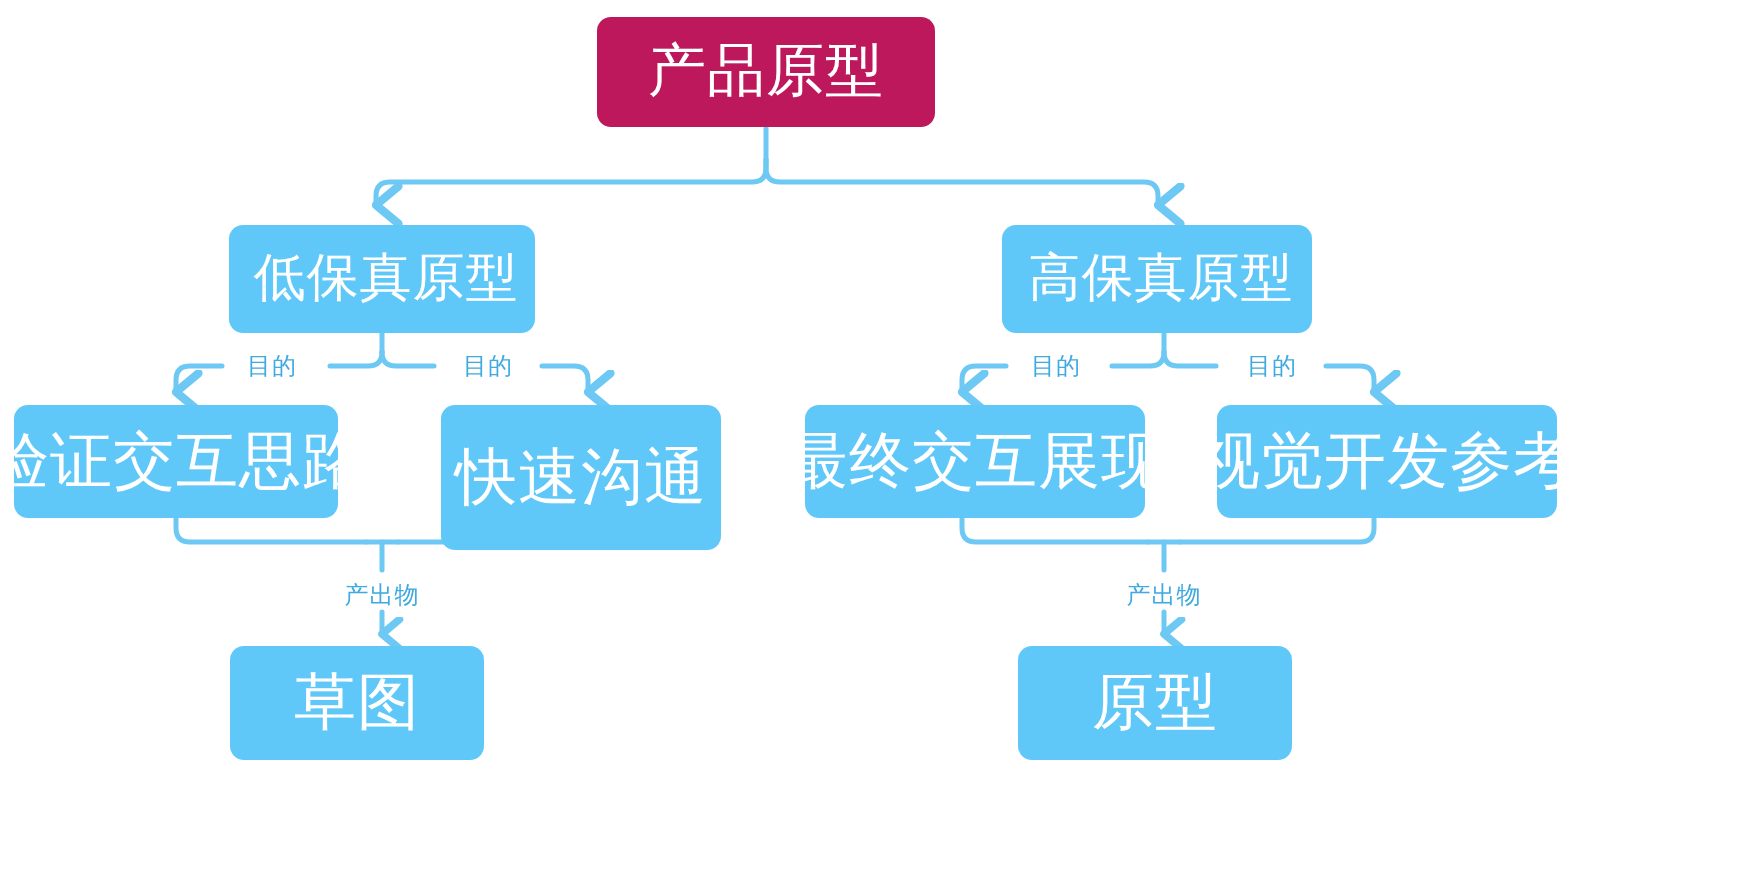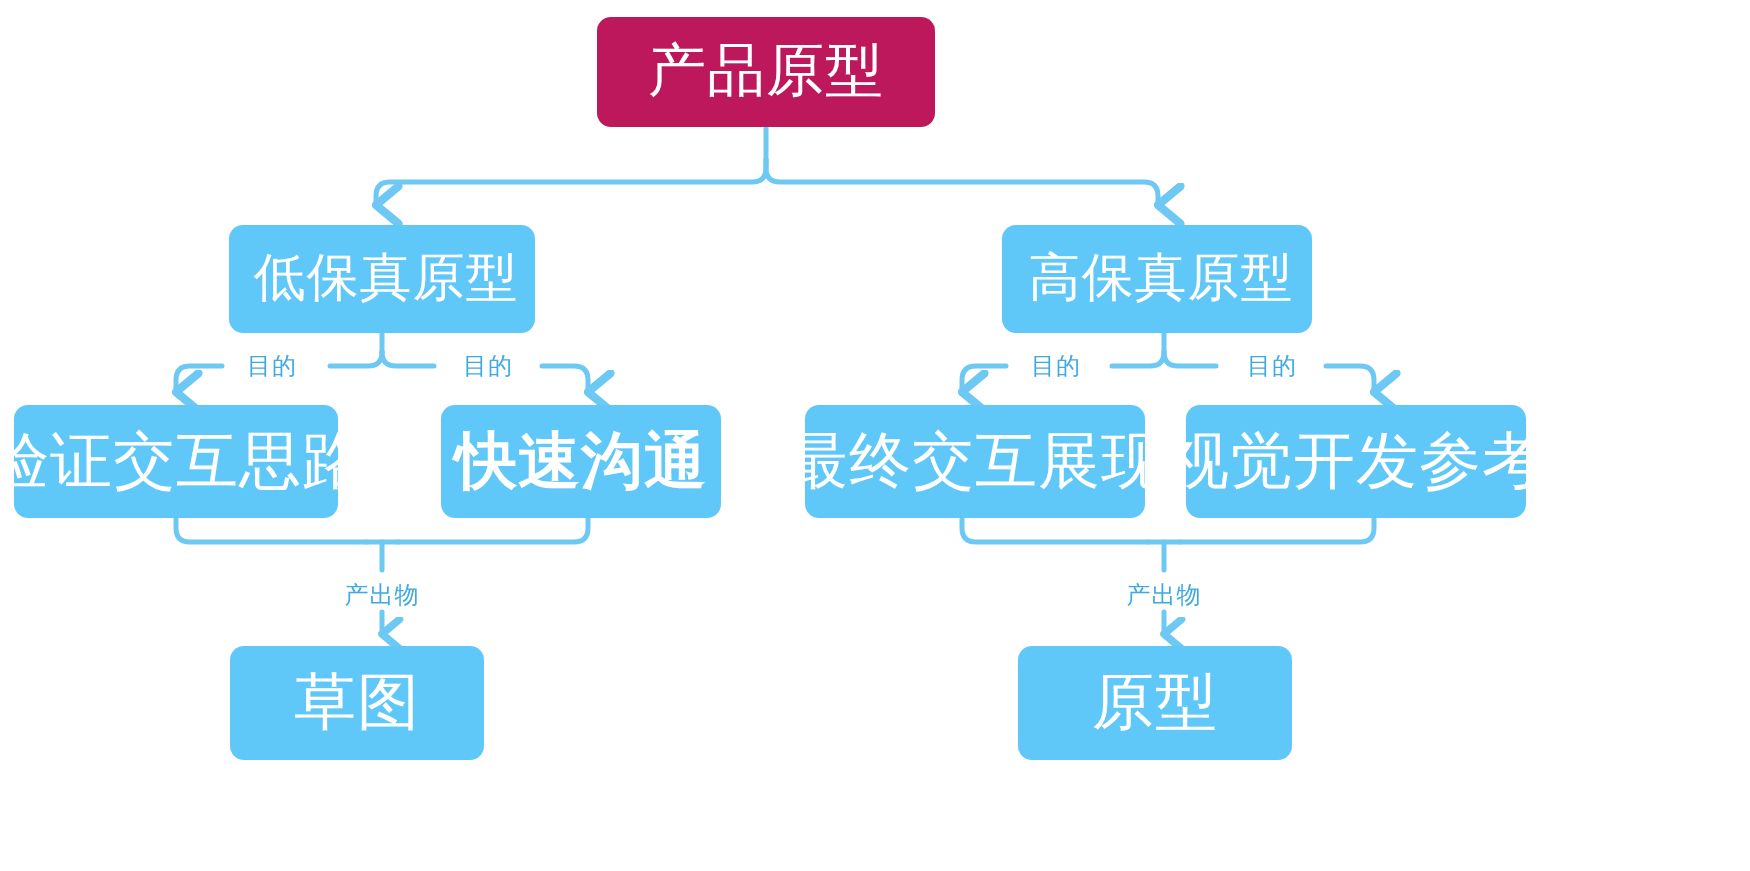--- a/index.html
+++ b/index.html
@@ -133,29 +133,29 @@
     <span>目的</span>
   </div>
   <div class="edge-label" style="left:1230px; top:351px; width:84px;">
     <span>目的</span>
   </div>
 
   <div class="node node-leaf" style="left:14px; top:405px; width:324px; height:113px;">
     <span>验证交互思路</span>
   </div>
 
-  <div class="node node-leaf" style="left:441px; top:405px; width:280px; height:113px;font-weight:bold;">
+  <div class="node node-leaf" style="left:441px; top:405px; width:280px; height:145px;">
     <span>快速沟通</span>
   </div>
 
   <div class="node node-leaf" style="left:805px; top:405px; width:340px; height:113px;">
     <span>最终交互展现</span>
   </div>
 
-  <div class="node node-leaf" style="left:1186px; top:405px; width:340px; height:113px;">
+  <div class="node node-leaf" style="left:1217px; top:405px; width:340px; height:113px;">
     <span>视觉开发参考</span>
   </div>
 
   <div class="edge-label" style="left:312px; top:580px; width:140px;">
     <span>产出物</span>
   </div>
   <div class="edge-label" style="left:1094px; top:580px; width:140px;">
     <span>产出物</span>
   </div>
 

